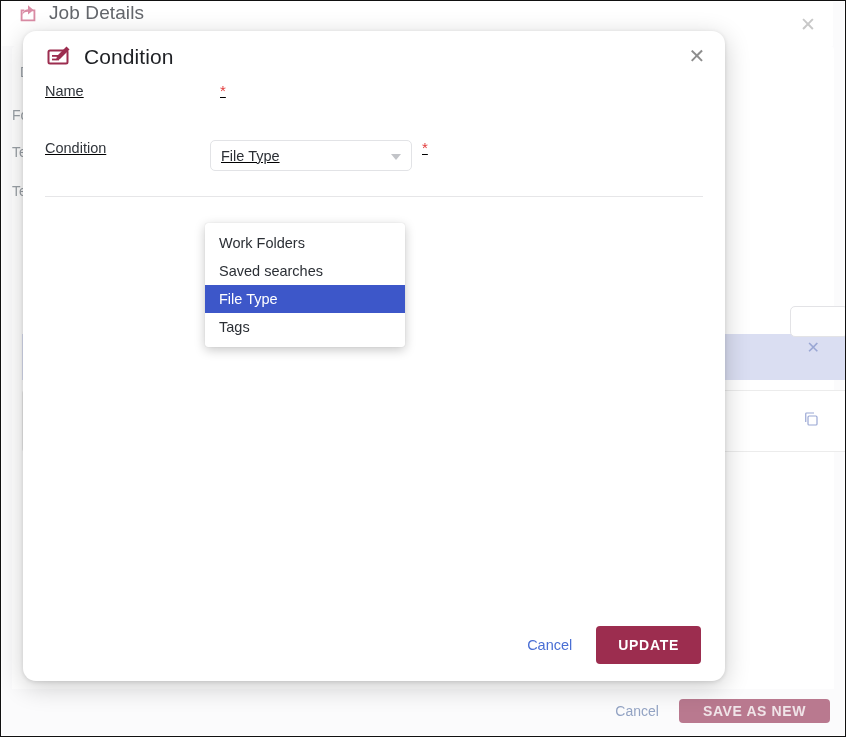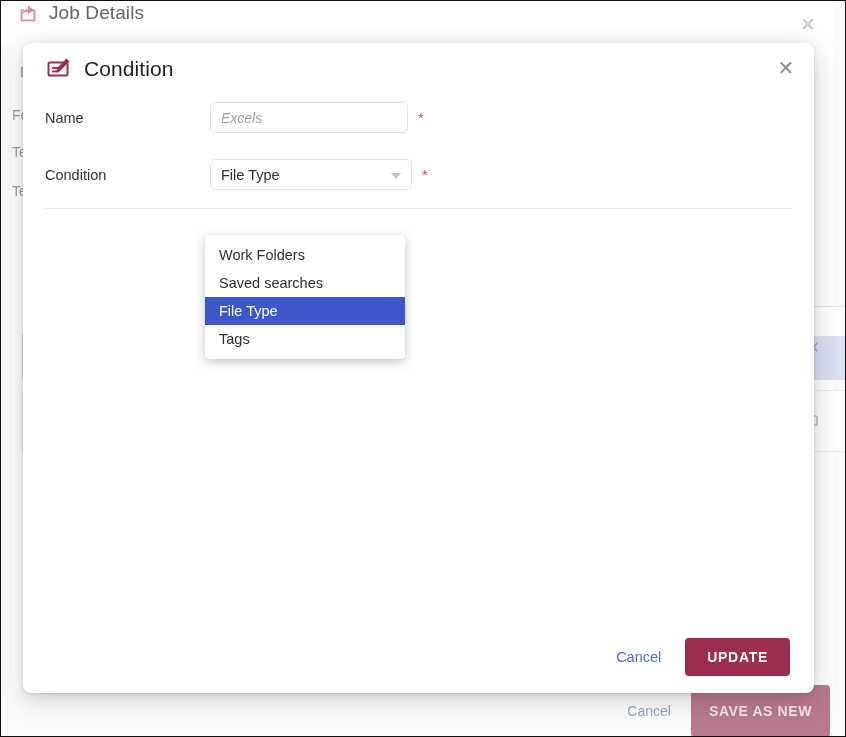--- a/index.html
+++ b/index.html
@@ -129,38 +129,38 @@
   .bg-cancel {
     font-size: 14px;
     color: #94a4c4;
     cursor: pointer;
   }
   .bg-save {
     background: #b9798f;
     color: #f0e4e8;
     border: none;
     border-radius: 4px;
-    height: 52px;
-    padding: 0 18px;
+    height: 24px;
+    padding: 0 24px;
     font-size: 14px;
     font-weight: bold;
     letter-spacing: 0.6px;
     font-family: "Liberation Sans", sans-serif;
     cursor: pointer;
   }
 
   
   .modal {
     position: absolute;
     left: 22px;
-    top: 42px;
-    width: 791px;
+    top: 30px;
+    width: 702px;
     height: 650px;
     background: #ffffff;
-    border-radius: 8px;
+    border-radius: 13px;
     box-shadow: 0 6px 26px rgba(0,0,0,0.20), 0 1px 4px rgba(0,0,0,0.12);
     overflow: visible;
   }
 
   .modal-header {
     position: relative;
     height: 52px;
     display: flex;
     align-items: center;
     padding: 0 22px;
@@ -186,23 +186,23 @@
     user-select: none;
   }
 
   .modal-body {
     position: relative;
     padding: 0 22px;
   }
 
   .form-row {
     display: flex;
-    align-items: center;
     height: 45px;
     position: relative;
+    text-decoration: underline;
   }
   .form-label {
     width: 165px;
     font-size: 14.5px;
     color: #30343a;
   }
   .req-star {
     color: #e23b3b;
     font-size: 15px;
     margin-left: 10px;
@@ -368,21 +368,20 @@
         </svg>
       </span>
       <span class="modal-title">Condition</span>
       <span class="modal-close">✕</span>
     </div>
 
     <div class="modal-body">
 
       <div class="form-row">
         <span class="form-label">Name</span>
-        <input class="text-input" type="text" placeholder="Excels" style="">
         <span class="req-star">*</span>
       </div>
 
       <div class="form-row" style="margin-top:12px;">
         <span class="form-label">Condition</span>
         <div class="select-box">
           <span>File Type</span>
           <span class="select-arrow"></span>
         </div>
         <span class="req-star">*</span>

